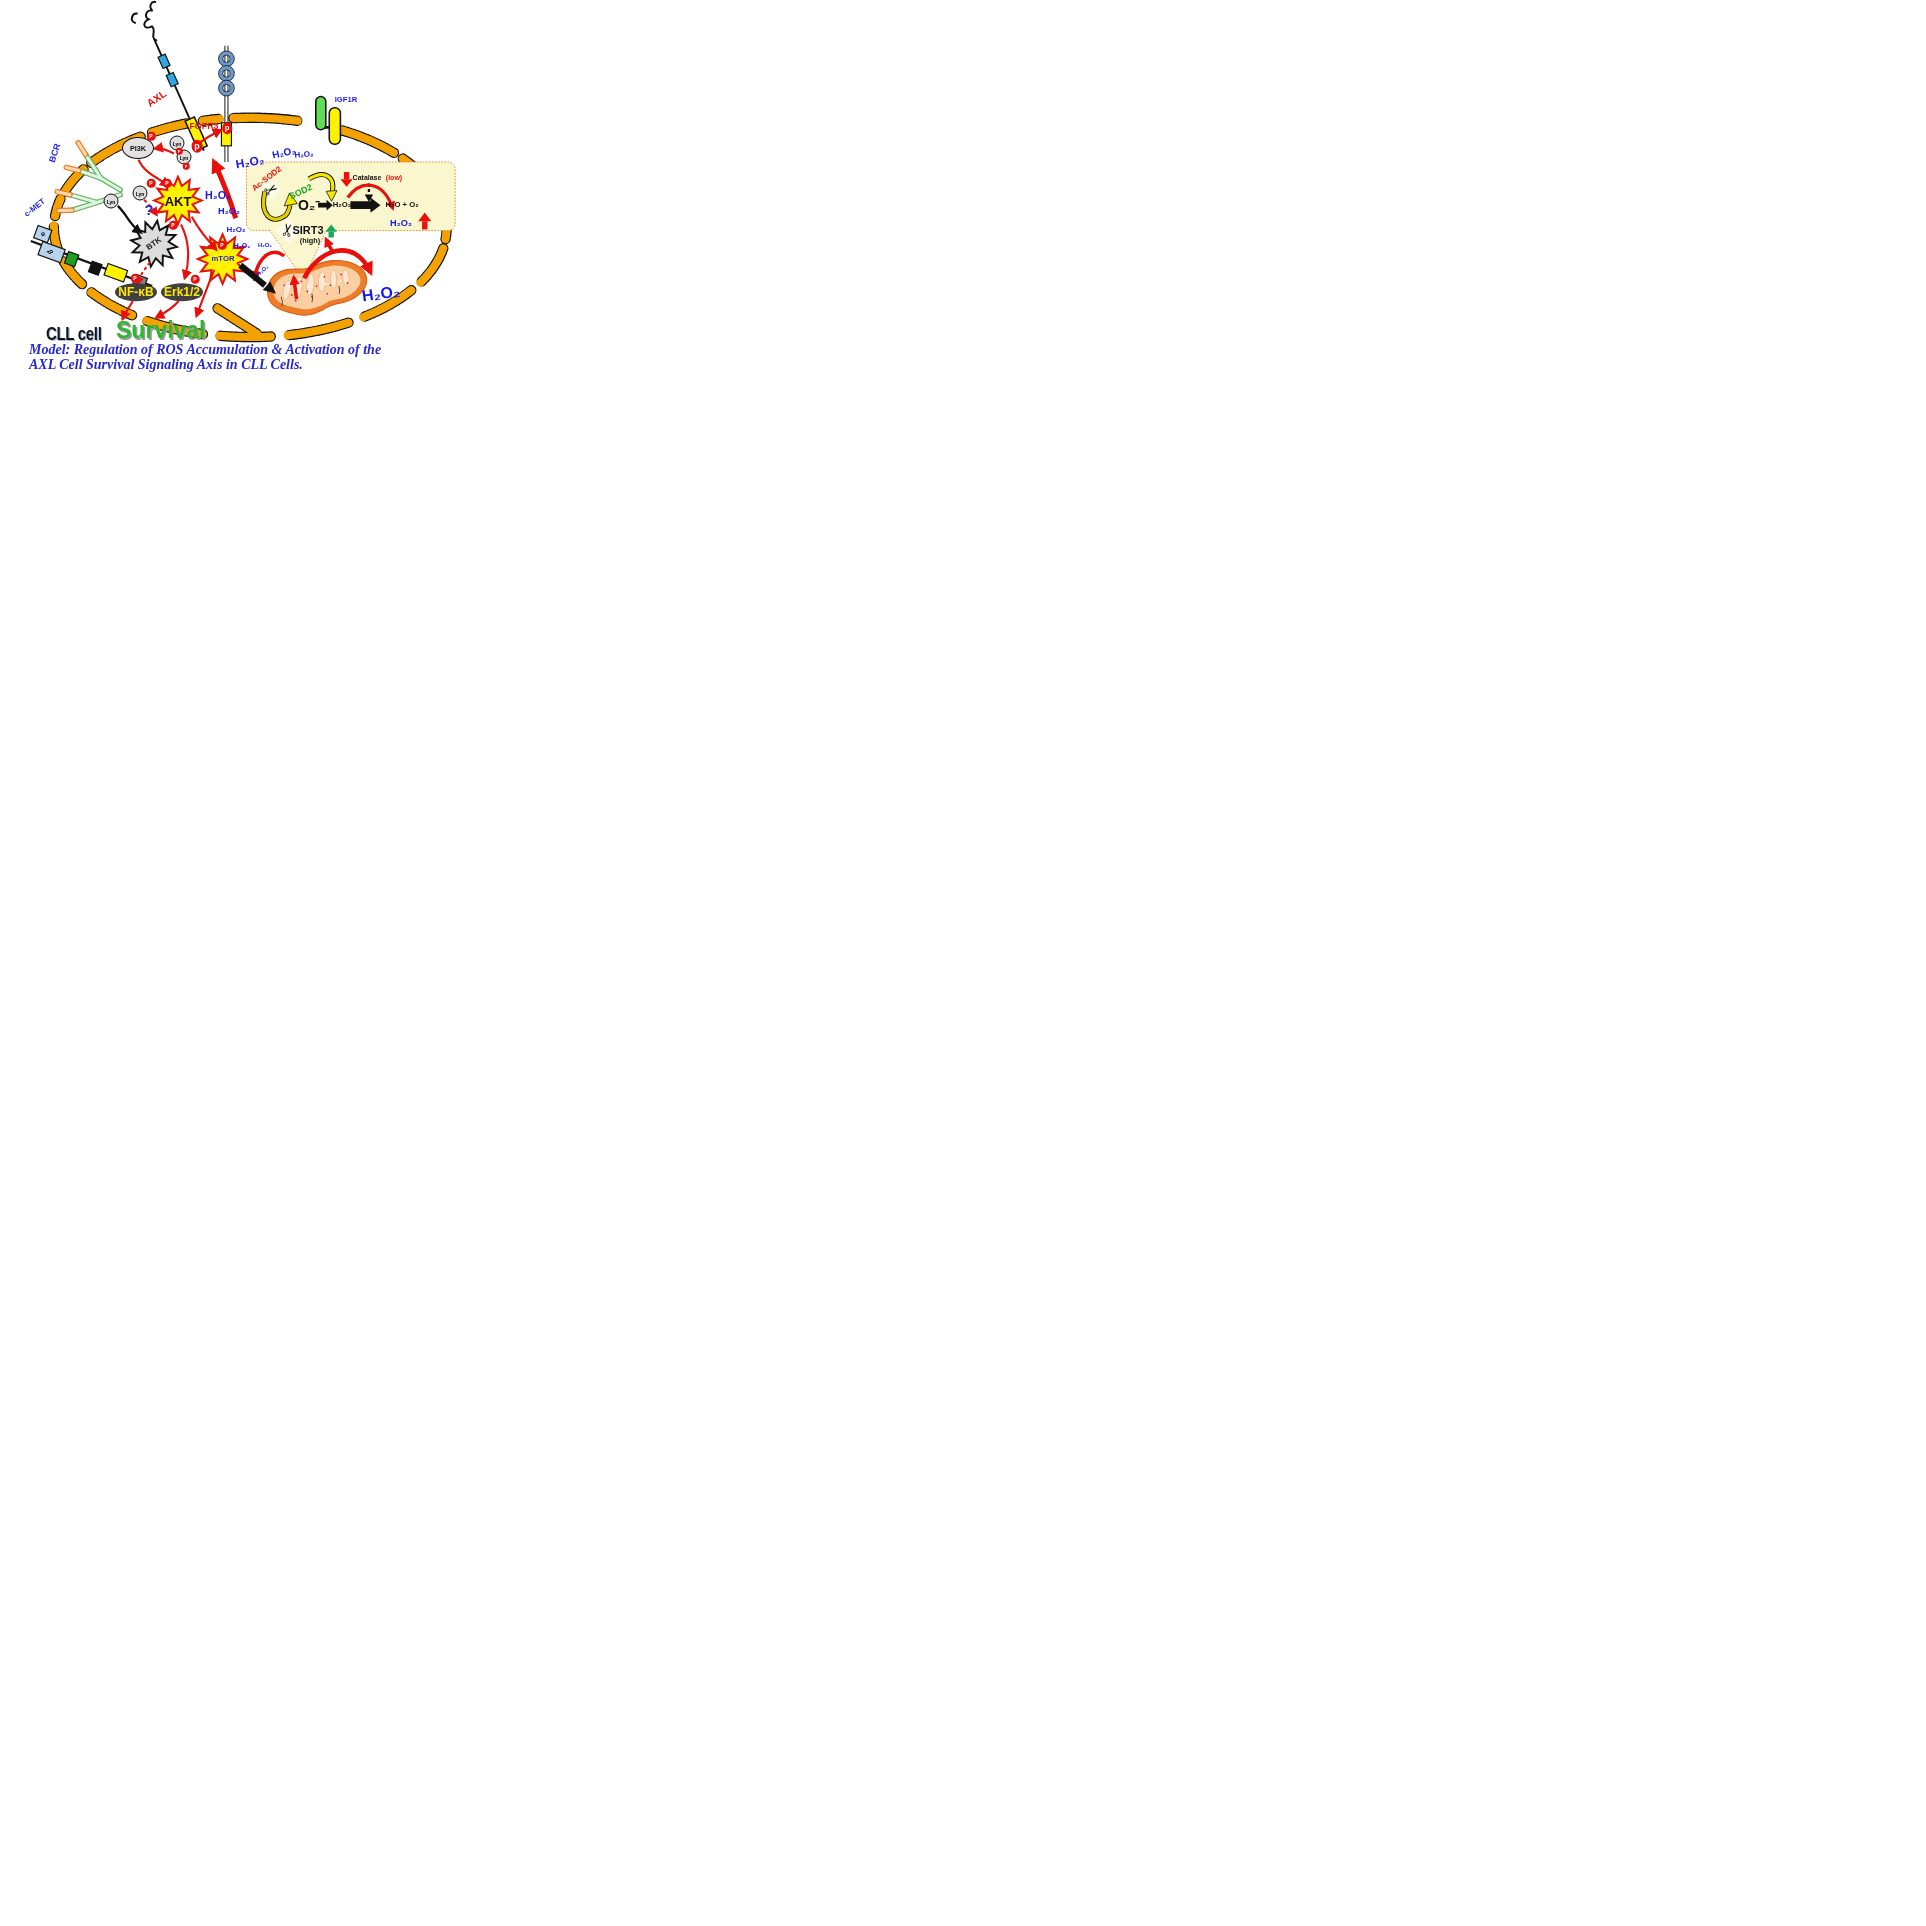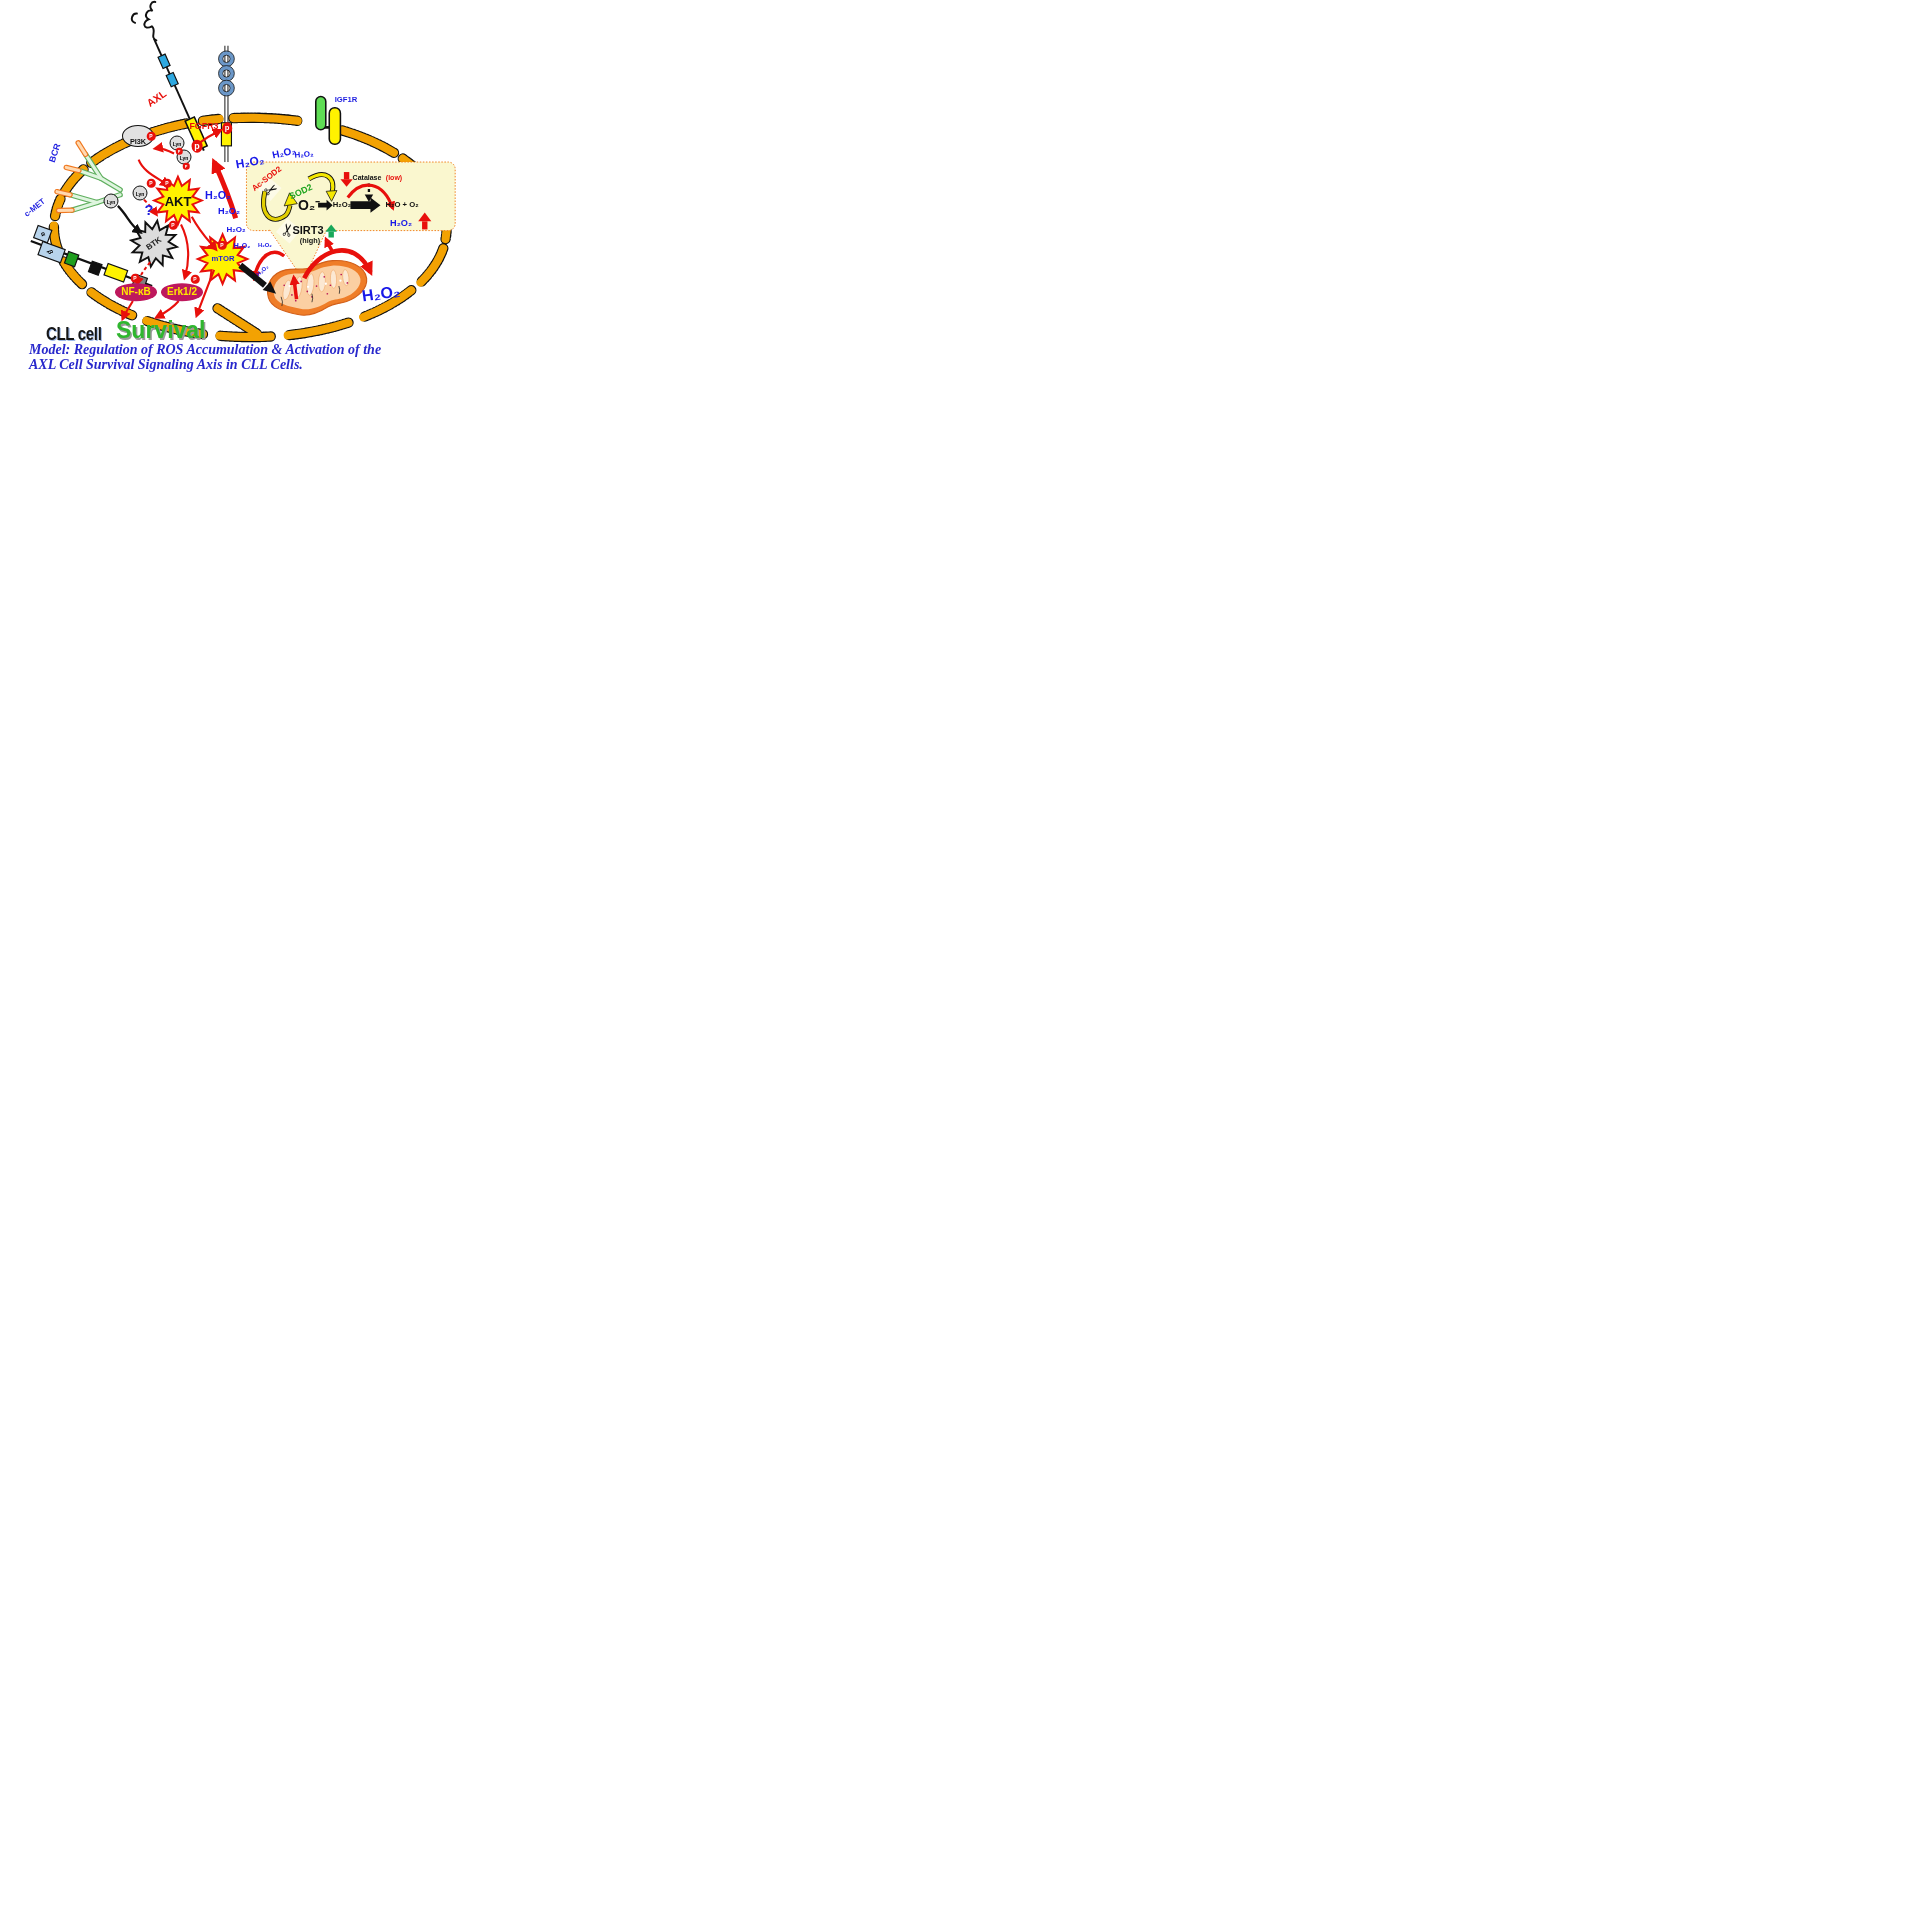--- a/index.html
+++ b/index.html
@@ -16,21 +16,21 @@
   .badge.P{width:8.5px;height:8.5px;font-size:5px;}
   .badge.Psm{width:6.5px;height:6.5px;font-size:3.9px;}
   .badge.plow{width:10.8px;height:12.7px;font-size:8.9px;border-radius:50%;}
   .node{position:absolute;background:#dedede;border:1.5px solid #111;border-radius:50%;
         display:flex;align-items:center;justify-content:center;font-weight:bold;
         transform:translate(-50%,-50%);}
   .lyn{width:13px;height:13px;font-size:5px;}
   .pill{position:absolute;display:flex;align-items:center;justify-content:center;font-weight:bold;
         transform:translate(-50%,-50%);border-radius:50%;}
   .pi3k{width:30px;height:20px;background:#e2e2e2;border:1.9px solid #111;font-size:7.3px;color:#111;}
-  .redpill{width:42px;height:17.7px;background:#be185d;color:#ffe800;font-size:10px;}
+  .redpill{width:42px;height:17.7px;background:#404040;color:#ffe800;font-size:12px;}
   .cap{position:absolute;color:#2828cc;font-family:"Liberation Serif",serif;font-style:italic;
        font-weight:bold;font-size:14px;white-space:nowrap;}
   .scis{position:absolute;color:#111;transform:translate(-50%,-50%);}
 </style>
 </head>
 <body>
 
 <div id="canvas">
 
 <svg id="art" width="491" height="636" viewBox="0 0 1275 1650">
@@ -278,21 +278,21 @@
 </svg>
 
 <div class="lbl red" style="left:157px;top:99px;font-size:10.4px;transform:translate(-50%,-50%) rotate(-35deg);">AXL</div>
 <div class="lbl red" style="left:204px;top:82px;font-size:8.9px;margin-top:44px;">FGFR3</div>
 <div class="lbl blue" style="left:346px;top:100px;font-size:7.7px;">IGF1R</div>
 <div class="lbl blue" style="left:55px;top:153px;font-size:8.9px;transform:translate(-50%,-50%) rotate(-72deg);">BCR</div>
 <div class="lbl blue" style="left:35px;top:208px;font-size:8px;transform:translate(-50%,-50%) rotate(-38deg);">c-MET</div>
 <div class="lbl" style="left:43px;top:234px;font-size:6.5px;transform:translate(-50%,-50%) rotate(72deg);">α</div>
 <div class="lbl" style="left:50px;top:252px;font-size:6.5px;transform:translate(-50%,-50%) rotate(72deg);">β</div>
 
-<div class="pill pi3k" style="left:138px;top:136px;align-items:flex-end;">
+<div class="pill pi3k" style="left:138px;top:148px;">
       <span>PI3K</span>
     </div>
 
 <div class="node lyn" style="left:177px;top:143px;">
   <span>Lyn</span>
     </div>
 <div class="node lyn" style="left:184px;top:157px;">
   <span>Lyn</span>
     </div>
 <div class="node lyn" style="left:140px;top:193px;">

